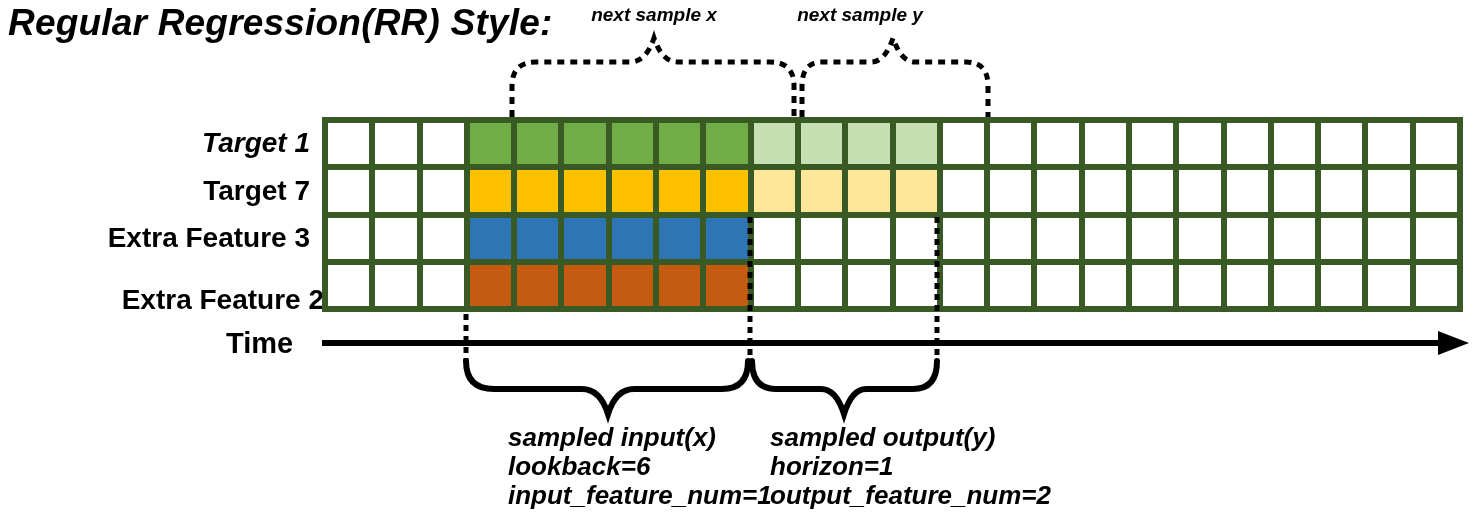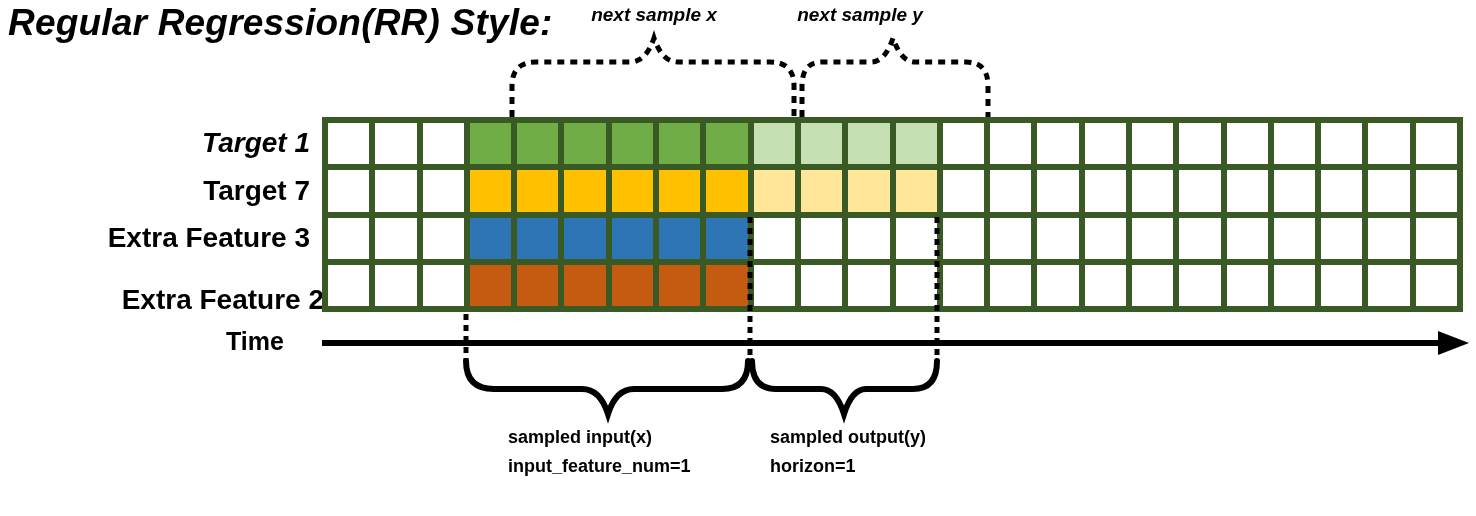--- a/index.html
+++ b/index.html
@@ -8,22 +8,22 @@
     font-family:"Liberation Sans",sans-serif;color:#000;overflow:hidden;
   }
   .abs{position:absolute;}
   .page-title{font-size:37px;font-weight:bold;letter-spacing:0.2px;font-style:italic;}
   .row-label{font-size:28px;font-weight:bold;width:300px;text-align:right;line-height:34px;white-space:nowrap;}
   .grid{
     display:grid;gap:6px;padding:6px;box-sizing:border-box;
   }
   .cell{background:#fff;}
   .brace-label{font-size:19px;font-weight:bold;font-style:italic;width:260px;text-align:center;white-space:nowrap;}
-  .time-label{font-size:25px;font-weight:bold;}
-  .note{font-size:18px;font-weight:bold;line-height:29px;white-space:nowrap;}
+  .time-label{font-size:29px;font-weight:bold;}
+  .note{font-size:26px;font-weight:bold;line-height:29px;white-space:nowrap;font-style:italic;}
   svg.overlay{position:absolute;left:0;top:0;pointer-events:none;}
 </style>
 </head>
 <body>
 
 <div class="canvas">
 
   <div class="abs page-title" style="left:8px;top:2px;">Regular Regression(RR) Style:</div>
 
   <div class="abs brace-label" style="left:524px;top:4px;">next sample x</div>
@@ -148,20 +148,22 @@
 
     <path d="M 466 361 Q 466 389 494 389 L 582 389 Q 600 389 608 414 Q 616 389 634 389 L 722 389 Q 748 389 748 361" fill="none" stroke="#000" stroke-width="6" stroke-linecap="round"></path>
 
     <path d="M 752 361 Q 752 389 776 389 L 821 389 Q 836 389 844 414 Q 852 389 866 389 L 913 389 Q 937 389 937 361" fill="none" stroke="#000" stroke-width="6" stroke-linecap="round"></path>
   </svg>
 
   <div class="abs time-label" style="left:226px;top:327px;">Time</div>
 
   <div class="abs note" style="left:508px;top:423px;">
     <div>sampled input(x)</div>
+    <div>lookback=6</div>
     <div>input_feature_num=1</div>
   </div>
   <div class="abs note" style="left:770px;top:423px;">
     <div>sampled output(y)</div>
     <div>horizon=1</div>
+    <div>output_feature_num=2</div>
   </div>
 
 </div>
 
 </body></html>

